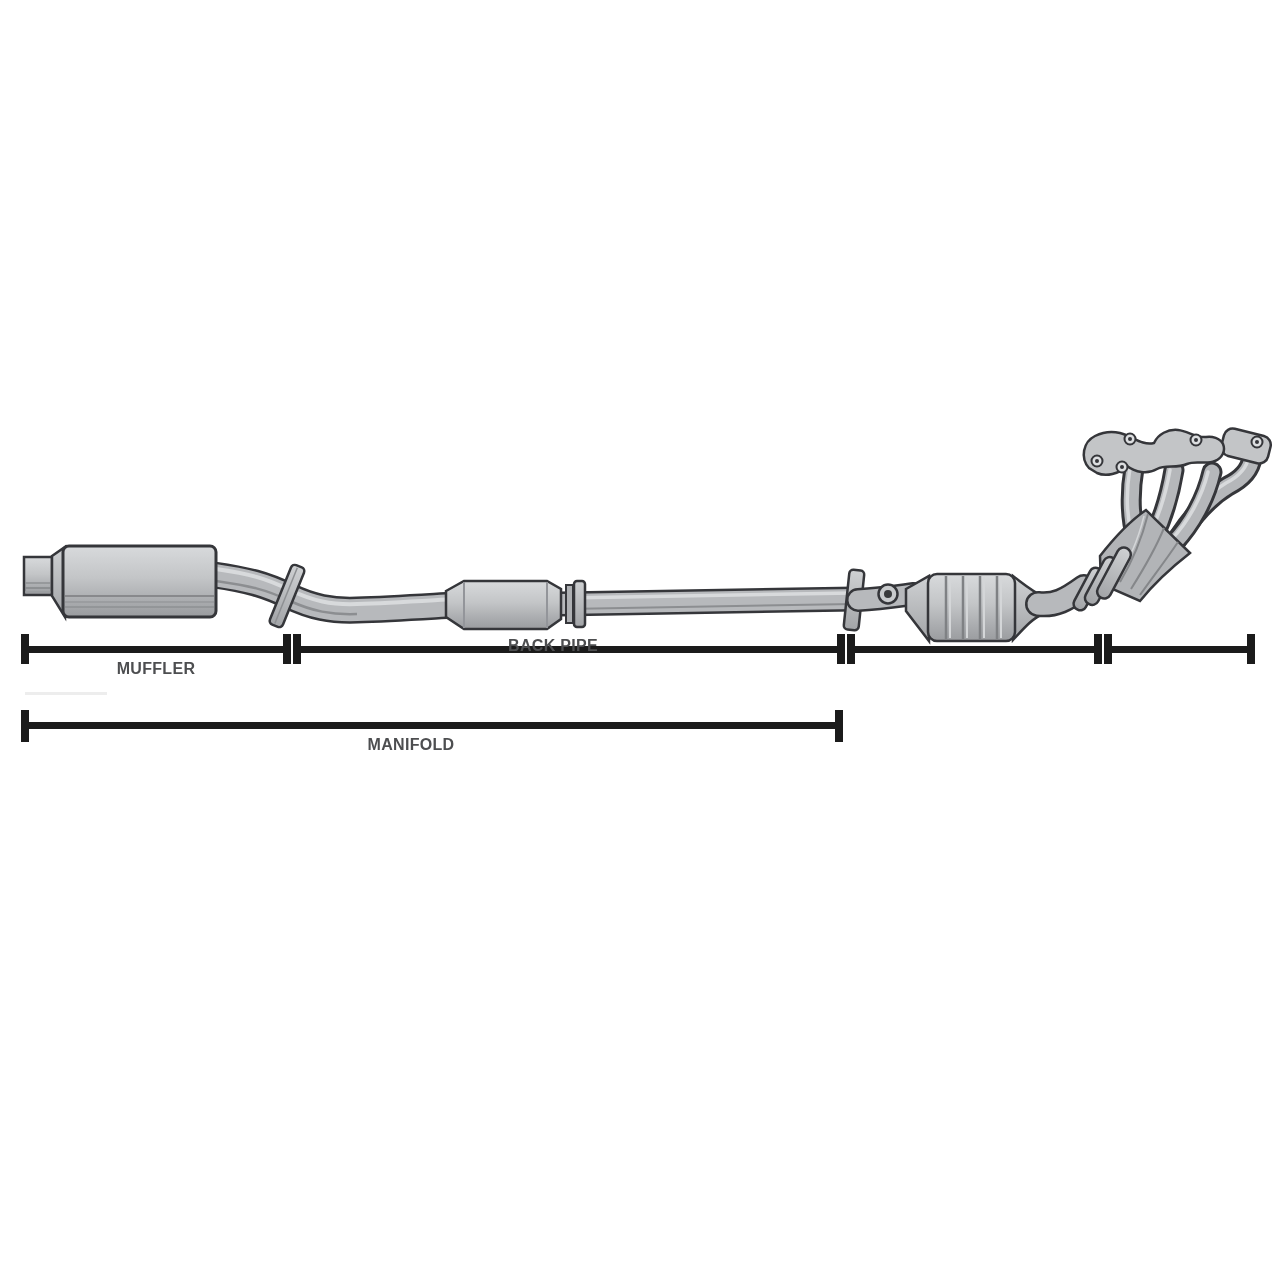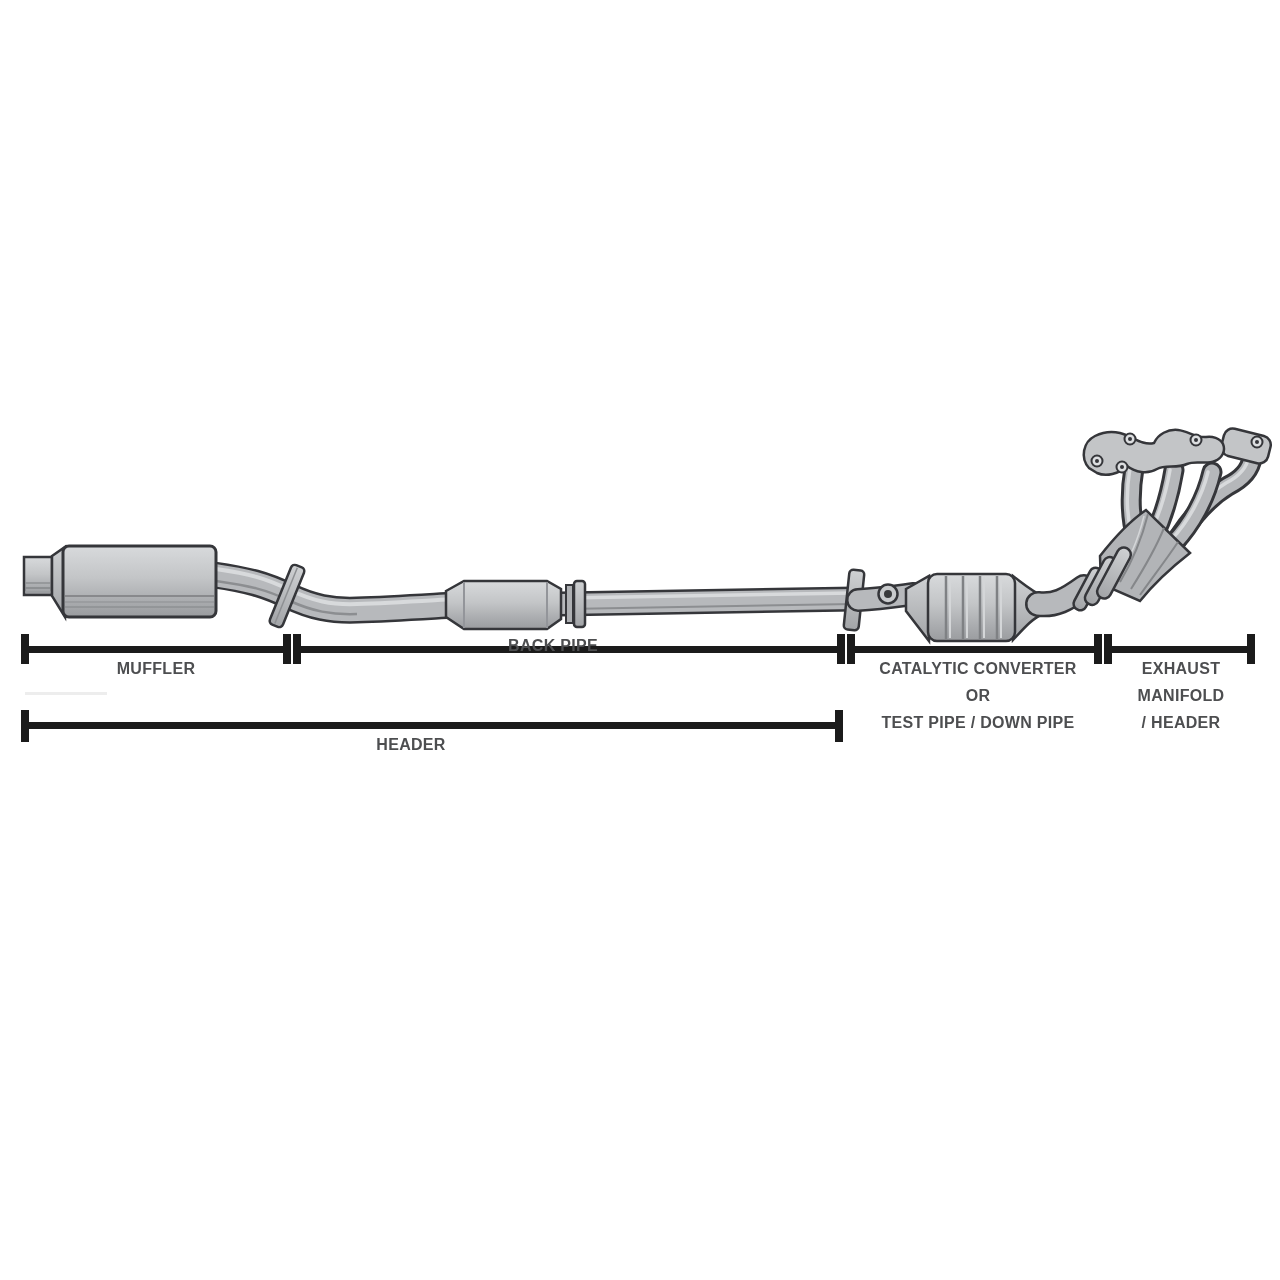--- a/index.html
+++ b/index.html
@@ -196,31 +196,21 @@
     <div class="tick" style="left:293px;  top:634px;"></div>
     <div class="tick" style="left:837px;  top:634px;"></div>
     <div class="tick" style="left:847px;  top:634px;"></div>
     <div class="tick" style="left:1094px; top:634px;"></div>
     <div class="tick" style="left:1104px; top:634px;"></div>
     <div class="tick" style="left:1247px; top:634px;"></div>
 
     <div class="lbl" style="left:156px; top:655px;">MUFFLER</div>
     <div class="lbl" style="left:553px; top:632px;">BACK PIPE</div>
 
-    <div class="lbl" style="left:978px; top:655px;">
-      <div>CATALYTIC CONVERTER</div>
-      <div>OR</div>
-      <div>TEST PIPE / DOWN PIPE</div>
-    </div>
-
-    <div class="lbl" style="left:1181px; top:655px;">
-      <div>EXHAUST</div>
-      <div>MANIFOLD</div>
-      <div>/ HEADER</div>
-    </div>
+
 
     <div class="hline" style="left:25px; top:722px; width:814px;"></div>
     <div class="tick tall" style="left:21px;  top:710px;"></div>
     <div class="tick tall" style="left:835px; top:710px;"></div>
-    <div class="lbl" style="left:411px; top:731px;">HEADER</div>
+    <div class="lbl" style="left:411px; top:731px;">MANIFOLD</div>
   </div>
 
 </div>
 
 </body></html>

